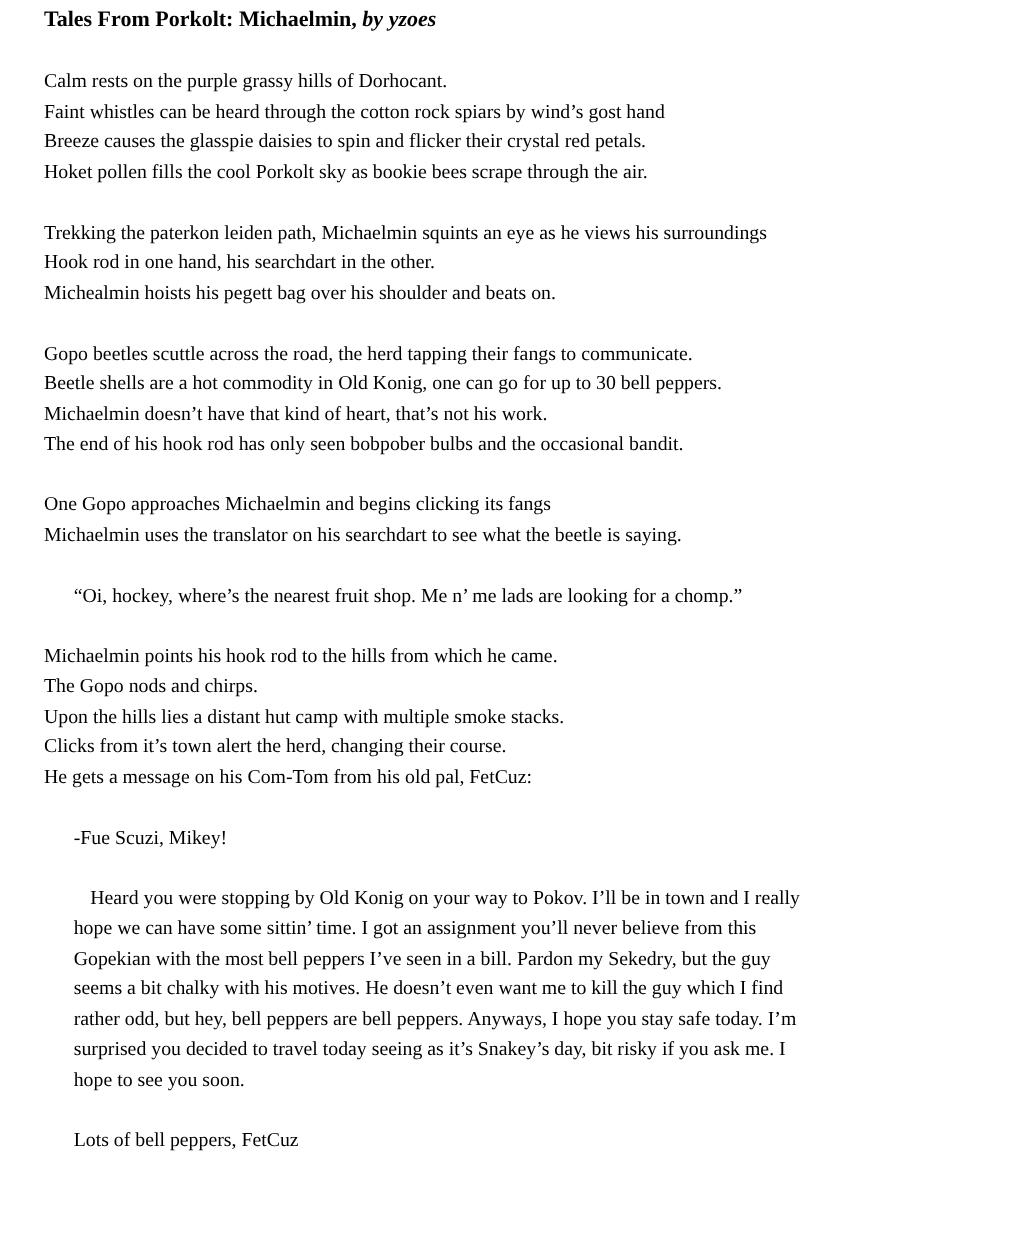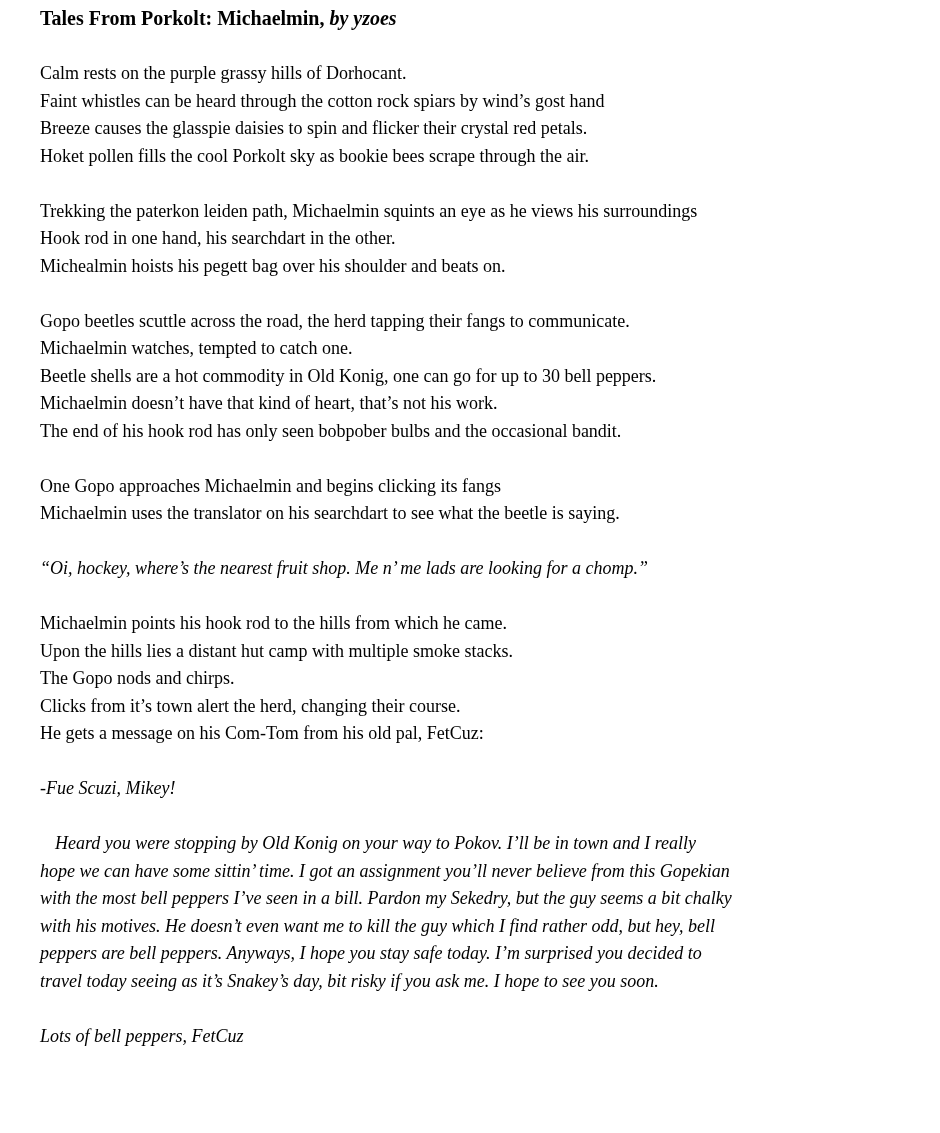--- a/index.html
+++ b/index.html
@@ -33,21 +33,21 @@
     font-style: italic;
   }
   .line {
     min-height: 27.5px;
     white-space: normal;
   }
   .blank {
     height: 27.5px;
   }
   .italic {
-    font-style: italic;
+    margin-left: 27px;
   }
   .letter {
     text-indent: 15px;
   }
 </style>
 </head>
 <body>
 
 <main class="page">
   <h1 class="title"><span>Tales From Porkolt: Michaelmin, </span><span class="author">by yzoes</span></h1>
@@ -56,33 +56,32 @@
       <div class="line">Calm rests on the purple grassy hills of Dorhocant.</div>
       <div class="line">Faint whistles can be heard through the cotton rock spiars by wind’s gost hand</div>
       <div class="line">Breeze causes the glasspie daisies to spin and flicker their crystal red petals.</div>
       <div class="line">Hoket pollen fills the cool Porkolt sky as bookie bees scrape through the air.</div>
       <div class="blank"></div>
       <div class="line">Trekking the paterkon leiden path, Michaelmin squints an eye as he views his surroundings</div>
       <div class="line">Hook rod in one hand, his searchdart in the other.</div>
       <div class="line">Michealmin hoists his pegett bag over his shoulder and beats on.</div>
       <div class="blank"></div>
       <div class="line">Gopo beetles scuttle across the road, the herd tapping their fangs to communicate.</div>
-      <div class="line">Michaelmin watches, tempted to catch one.</div>
       <div class="line">Beetle shells are a hot commodity in Old Konig, one can go for up to 30 bell peppers.</div>
       <div class="line">Michaelmin doesn’t have that kind of heart, that’s not his work.</div>
       <div class="line">The end of his hook rod has only seen bobpober bulbs and the occasional bandit.</div>
       <div class="blank"></div>
       <div class="line">One Gopo approaches Michaelmin and begins clicking its fangs</div>
       <div class="line">Michaelmin uses the translator on his searchdart to see what the beetle is saying.</div>
       <div class="blank"></div>
       <div class="line italic">“Oi, hockey, where’s the nearest fruit shop. Me n’ me lads are looking for a chomp.”</div>
       <div class="blank"></div>
       <div class="line">Michaelmin points his hook rod to the hills from which he came.</div>
+      <div class="line">The Gopo nods and chirps.</div>
       <div class="line">Upon the hills lies a distant hut camp with multiple smoke stacks.</div>
-      <div class="line">The Gopo nods and chirps.</div>
       <div class="line">Clicks from it’s town alert the herd, changing their course.</div>
       <div class="line">He gets a message on his Com-Tom from his old pal, FetCuz:</div>
       <div class="blank"></div>
       <div class="line italic">-Fue Scuzi, Mikey!</div>
       <div class="blank"></div>
       <div class="line italic letter">Heard you were stopping by Old Konig on your way to Pokov. I’ll be in town and I really hope we can have some sittin’ time. I got an assignment you’ll never believe from this Gopekian with the most bell peppers I’ve seen in a bill. Pardon my Sekedry, but the guy seems a bit chalky with his motives. He doesn’t even want me to kill the guy which I find rather odd, but hey, bell peppers are bell peppers. Anyways, I hope you stay safe today. I’m surprised you decided to travel today seeing as it’s Snakey’s day, bit risky if you ask me. I hope to see you soon.</div>
       <div class="blank"></div>
       <div class="line italic">Lots of bell peppers, FetCuz</div>
     </div>
 </main>

